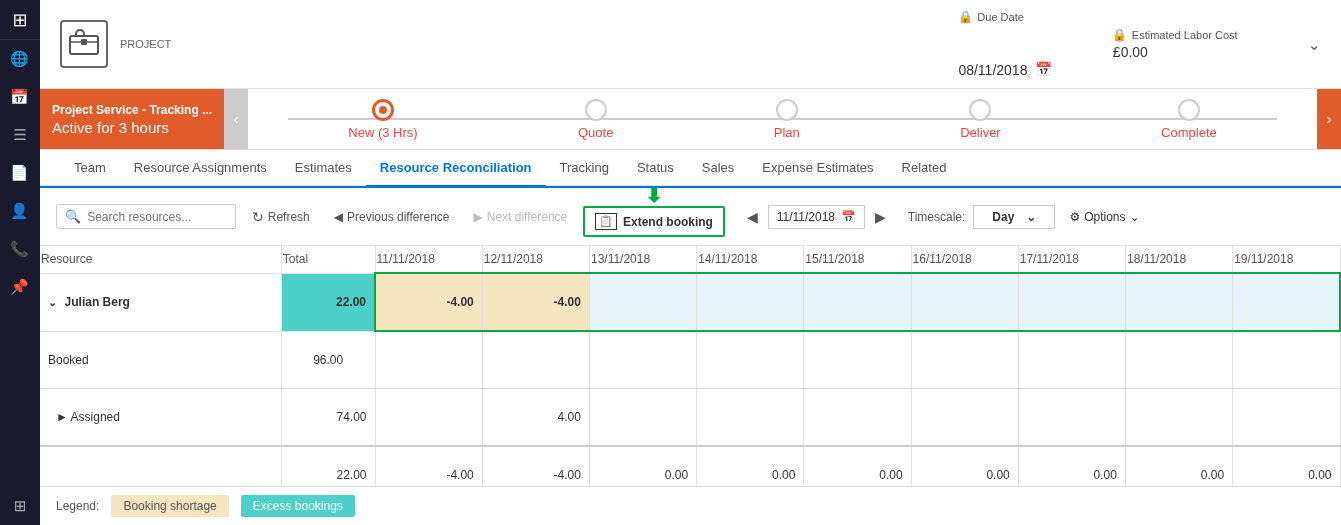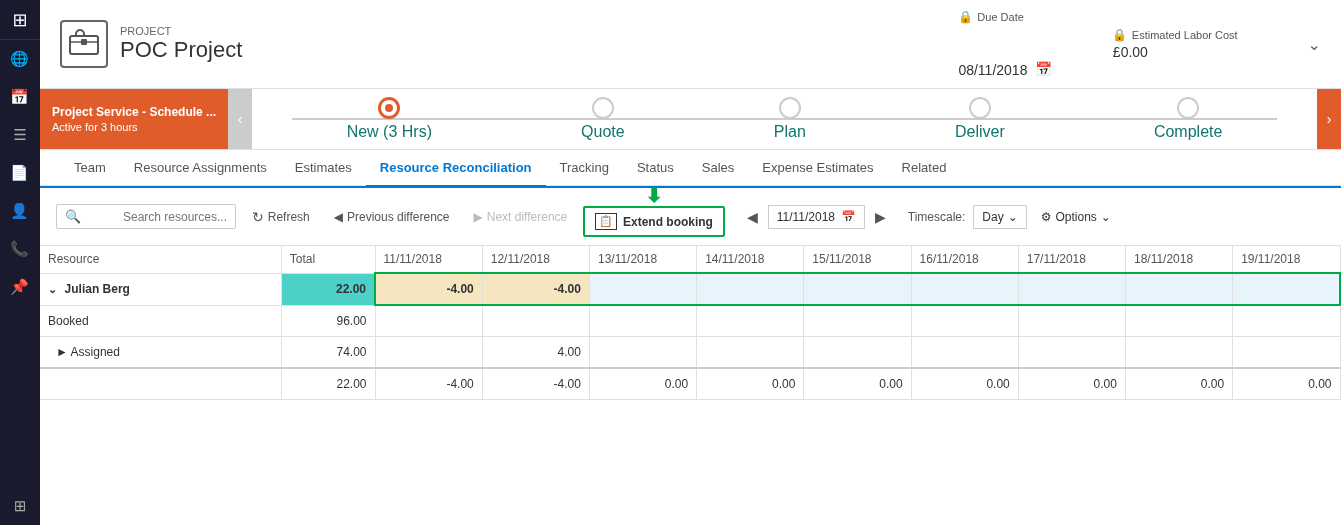--- a/index.html
+++ b/index.html
@@ -88,21 +88,21 @@
       background: #e05c2a;
       color: #fff;
       padding: 6px 12px;
       min-width: 180px;
       display: flex;
       flex-direction: column;
       justify-content: center;
       height: 60px;
     }
     .stage-active-name { font-size: 12px; font-weight: 600; }
-    .stage-active-sub { font-size: 11px; margin-top: 2px; }
+    .stage-active-sub { font-size: 15px; margin-top: 2px; }
     .stage-nav-left, .stage-nav-right {
       width: 24px;
       height: 60px;
       display: flex;
       align-items: center;
       justify-content: center;
       cursor: pointer;
       background: #ccc;
       color: #fff;
       font-size: 14px;
@@ -149,21 +149,21 @@
       border-color: #e05c2a;
       border-width: 3px;
     }
     .stage-circle.active::after {
       content: '';
       width: 8px;
       height: 8px;
       border-radius: 50%;
       background: #e05c2a;
     }
-    .stage-label { font-size: 16px; color: #0f766e; }
+    .stage-label { font-size: 13px; color: #ef4444; }
 
     
     .tabs {
       display: flex;
       align-items: center;
       border-bottom: 2px solid #e0e0e0;
       padding: 0 20px;
       gap: 0;
     }
     .tab {
@@ -195,21 +195,20 @@
       gap: 6px;
       background: #fff;
     }
     .search-box input {
       border: none;
       outline: none;
       font-size: 12px;
       color: #555;
       width: 100%;
       background: transparent;
-      text-align: right;
     }
     .toolbar-btn {
       display: flex;
       align-items: center;
       gap: 4px;
       padding: 4px 8px;
       cursor: pointer;
       font-size: 12px;
       color: #555;
       border: none;
@@ -248,25 +247,26 @@
     .nav-arrow {
       cursor: pointer;
       padding: 2px 6px;
       font-size: 14px;
       color: #555;
     }
     .timescale-label { font-size: 12px; color: #555; margin-left: 8px; }
     .timescale-day {
       display: flex;
       align-items: center;
-      gap: 4px;
-      font-size: 12px;
-      cursor: pointer;
-      padding: 4px 8px;
+      gap: 12px;
+      font-size: 12px;
+      cursor: pointer;
+      padding: 4px 18px;
       border: 1px solid #ccc;
+      font-weight: bold;
     }
     .options-btn {
       display: flex;
       align-items: center;
       gap: 4px;
       font-size: 12px;
       cursor: pointer;
       padding: 4px 6px;
     }
     .extend-btn-wrapper {
@@ -280,30 +280,30 @@
     }
     .rec-table {
       width: 100%;
       border-collapse: collapse;
       font-size: 12px;
     }
     .rec-table th {
       background: #fff;
       border-bottom: 1px solid #e0e0e0;
       border-right: 1px solid #e0e0e0;
-      padding: 6px 8px;
+      padding: 6px 1px;
       text-align: left;
       font-weight: 400;
       color: #555;
       white-space: nowrap;
     }
     .rec-table td {
       border-bottom: 1px solid #e0e0e0;
       border-right: 1px solid #e0e0e0;
-      padding: 8px 8px;
+      padding: 21px 8px;
       white-space: nowrap;
     }
     .col-resource { min-width: 180px; background: #fff; }
     .col-total { min-width: 70px; text-align: right; }
     .col-date { min-width: 80px; text-align: right; }
 
     .row-person td { font-weight: 600; }
     .row-person .total-cell { background: #4dd0c8; text-align: right; font-weight: 700; }
     .row-person .neg-cell { background: #f5e6c0; text-align: right; }
 
@@ -356,21 +356,20 @@
     <div class="header-logo">
       <svg viewBox="0 0 32 32" fill="none" xmlns="http://www.w3.org/2000/svg">
         <rect x="2" y="8" width="28" height="18" rx="2" stroke="#555" stroke-width="2" fill="none"></rect>
         <path d="M8 8V6a4 4 0 018 0v2" stroke="#555" stroke-width="2" fill="none"></path>
         <line x1="2" y1="14" x2="30" y2="14" stroke="#555" stroke-width="1.5"></line>
         <rect x="13" y="11" width="6" height="6" rx="1" fill="#555"></rect>
       </svg>
     </div>
     <div class="header-title-block">
       <div class="header-label">PROJECT</div>
-      <div class="header-title">POC Project</div>
     </div>
     <div class="header-right">
       <div class="header-field">
         <div class="header-field-label">
           <span class="lock-icon">🔒</span>
           <span>Due Date</span>
         </div>
         <div style="display:flex;align-items:center;margin-top:36px;">
           <div class="header-field-value">08/11/2018</div>
           <span class="cal-icon">📅</span>
@@ -382,21 +381,21 @@
           <span>Estimated Labor Cost</span>
         </div>
         <div class="header-field-value">£0.00</div>
       </div>
       <div class="chevron-down">⌄</div>
     </div>
   </div>
 
   <div class="stage-bar">
     <div class="stage-active-label">
-      <div class="stage-active-name">Project Service - Schedule ...</div>
+      <div class="stage-active-name">Project Service - Tracking ...</div>
       <div class="stage-active-sub">Active for 3 hours</div>
     </div>
     <div class="stage-nav-left">‹</div>
     <div class="stages">
       <div class="stage-item">
         <div class="stage-circle active"></div>
         <div class="stage-label">New (3 Hrs)</div>
       </div>
       <div class="stage-item">
         <div class="stage-circle"></div>
@@ -510,21 +509,21 @@
             <td class="col-date" style="background:#e8f4fc; border-top: 2px solid #00aa44; border-bottom: 2px solid #00aa44;"></td>
             <td class="col-date" style="background:#e8f4fc; border-top: 2px solid #00aa44; border-bottom: 2px solid #00aa44;"></td>
             <td class="col-date" style="background:#e8f4fc; border-top: 2px solid #00aa44; border-bottom: 2px solid #00aa44;"></td>
             <td class="col-date" style="background:#e8f4fc; border-top: 2px solid #00aa44; border-bottom: 2px solid #00aa44;"></td>
             <td class="col-date" style="background:#e8f4fc; border-top: 2px solid #00aa44; border-bottom: 2px solid #00aa44;"></td>
             <td class="col-date" style="background:#e8f4fc; border-top: 2px solid #00aa44; border-bottom: 2px solid #00aa44; border-right: 2px solid #00aa44;"></td>
           </tr>
 
           <tr class="row-booked">
             <td class="col-resource indent">Booked</td>
-            <td class="col-total" style="text-align:right;">96.00</td>
+            <td class="col-total" style="text-align:center;">96.00</td>
             <td class="col-date"></td>
             <td class="col-date"></td>
             <td class="col-date"></td>
             <td class="col-date"></td>
             <td class="col-date"></td>
             <td class="col-date"></td>
             <td class="col-date"></td>
             <td class="col-date"></td>
             <td class="col-date"></td>
           </tr>
@@ -556,15 +555,20 @@
             <td class="col-date">0.00</td>
             <td class="col-date">0.00</td>
             <td class="col-date">0.00</td>
             <td class="col-date">0.00</td>
             <td class="col-date">0.00</td>
           </tr>
         </tbody>
       </table>
     </div>
 
+    <div class="legend">
+      <span class="legend-label">Legend:</span>
+      <span class="legend-item legend-shortage">Booking shortage</span>
+      <span class="legend-item legend-excess">Excess bookings</span>
+    </div>
 
   </div>
 </div>
 
 </body></html>

